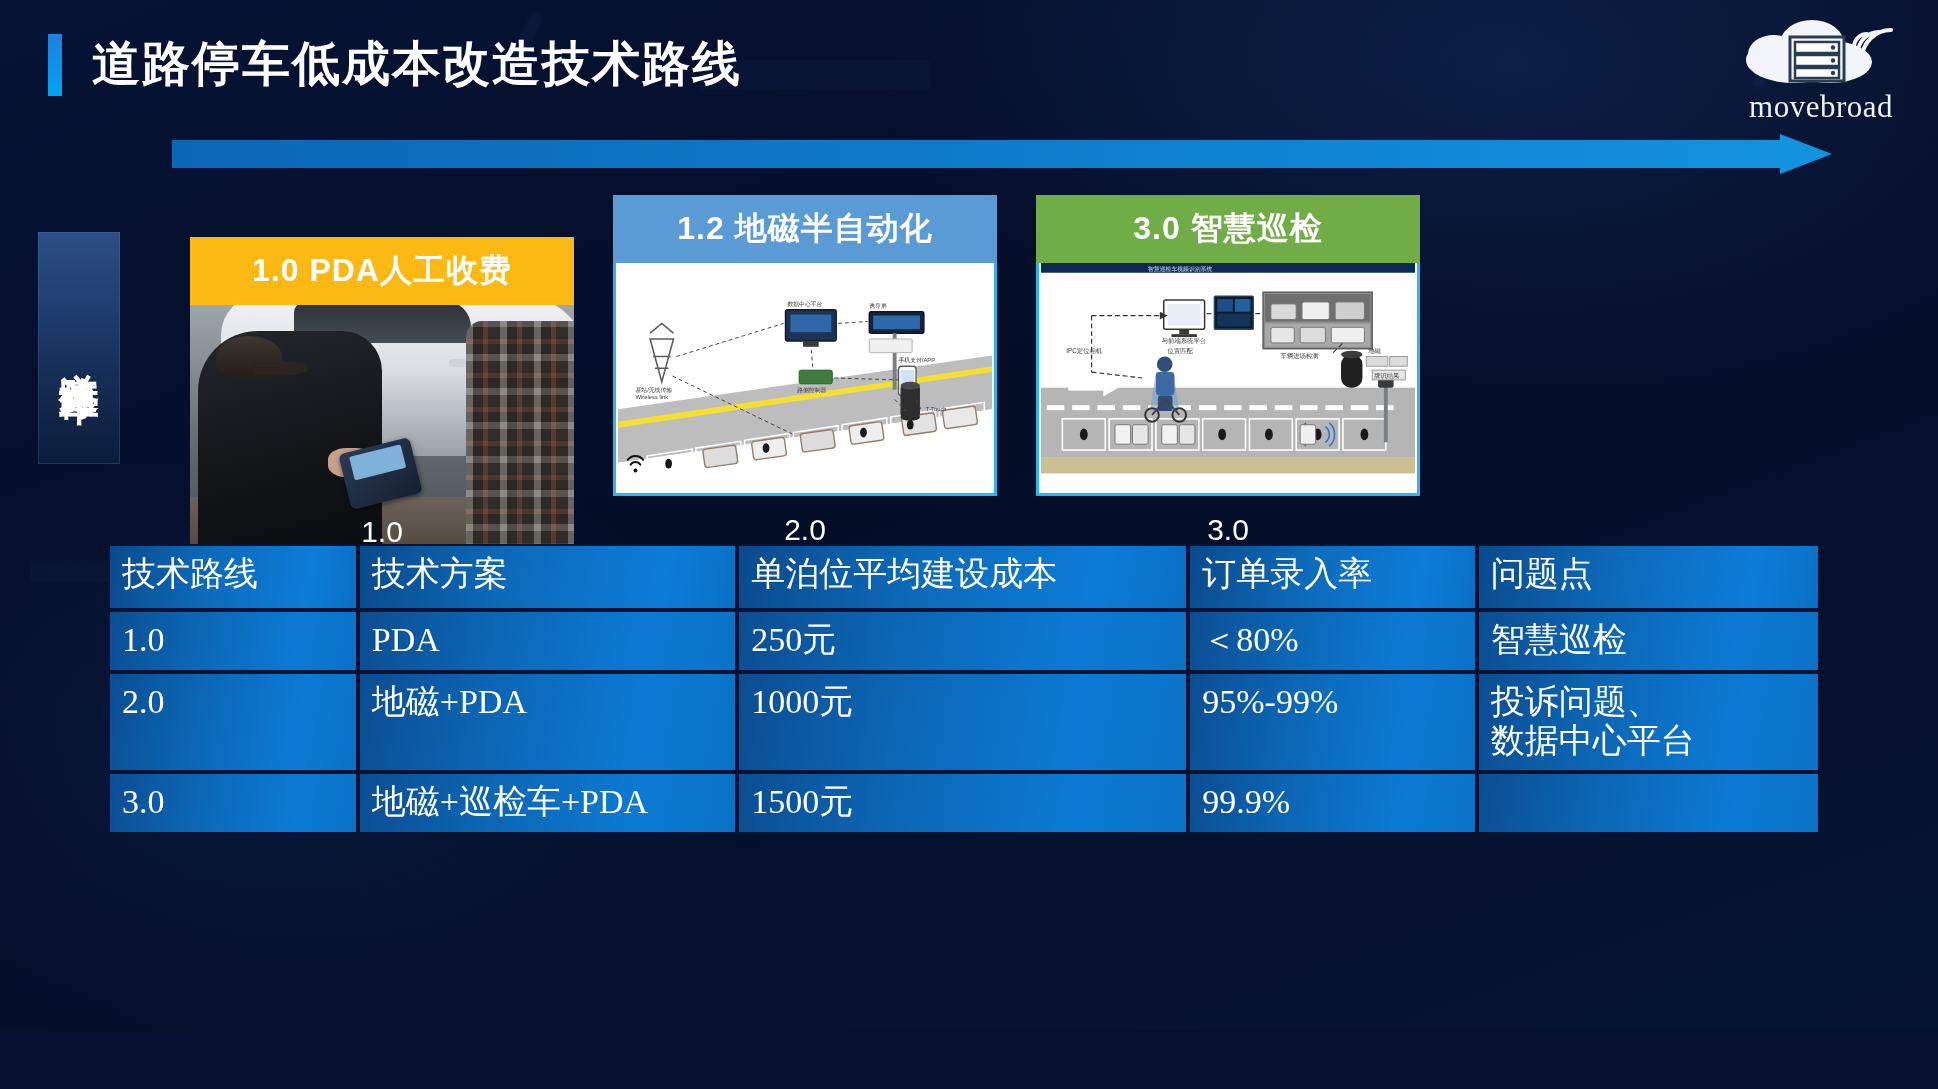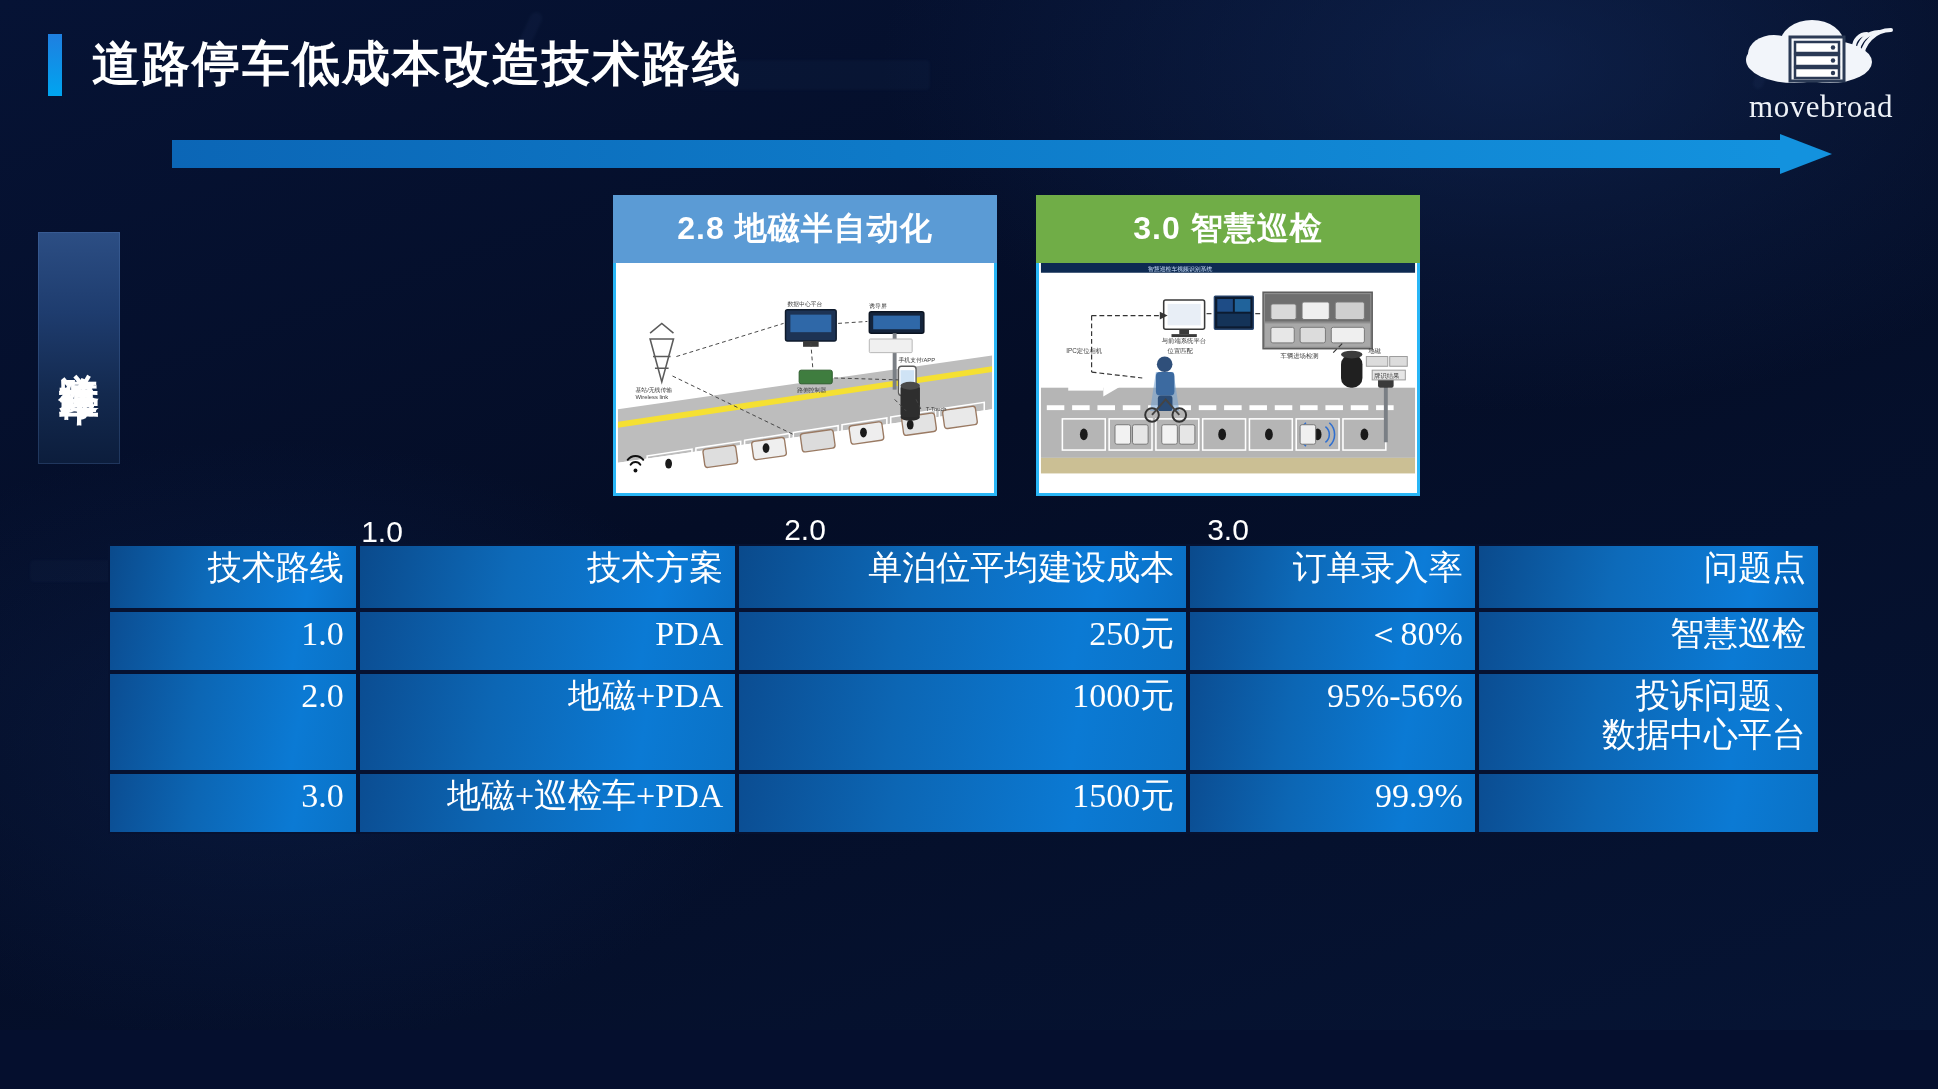--- a/index.html
+++ b/index.html
@@ -151,24 +151,24 @@
   
   .table {
     position: absolute; left: 108px; top: 544px;
     width: 1712px;
     border-collapse: separate; border-spacing: 0;
     font-family: "Liberation Serif", serif;
     color: #ffffff;
   }
   .table td, .table th {
     border: 2px solid #061231;
-    padding: 2px 12px;
+    padding: 8px 12px;
     font-weight: normal;
     font-size: 34px;
-    text-align: right;
+    text-align: left;
     vertical-align: top;
     background: linear-gradient(100deg,#0b4d92 0%, #0c66b4 35%, #0b7ad4 75%, #0a72c6 100%);
     line-height: 1.15;
   }
   .table tr.r-head td { background: linear-gradient(100deg,#0a4a8c 0%, #0d6ab9 40%, #0c7cd8 80%, #0a6fc4 100%); height: 66px; }
   .table tr.r1 td { height: 62px; }
   .table tr.r2 td { height: 100px; }
   .table tr.r3 td { height: 62px; }
   .c1 { width: 206px; } .c2 { width: 313px; } .c3 { width: 372px; }
   .c4 { width: 238px; } .c5 { width: 283px; }
@@ -221,24 +221,42 @@
 
   <div class="arrow-wrap">
     <div class="arrow-body"></div>
     <div class="arrow-head"></div>
   </div>
 
   <div class="side-label">
     <span>道路停车</span>
   </div>
 
+  <div class="card" style="left:190px; top:237px; width:384px;">
+    <div class="card-head" style="background:#fdb913;">1.0  PDA人工收费</div>
+    <div class="card-img photo1" style="width:384px; height:260px;">
+      <div class="p1-car">
+        <div class="p1-window"></div>
+        <div class="p1-handle"></div>
+        <div class="p1-mirror"></div>
+      </div>
+      <div class="p1-ground"></div>
+      <div class="p1-person">
+        <div class="p1-hat"></div>
+        <div class="p1-hatbrim"></div>
+      </div>
+      <div class="p1-hand"></div>
+      <div class="p1-pda"></div>
+      <div class="p1-plaid"></div>
+    </div>
+  </div>
   <div class="card-caption" style="left:190px; top:515px; width:384px;">1.0</div>
 
   <div class="card" style="left:613px; top:195px; width:384px;">
-    <div class="card-head" style="background:#5b9bd5;">2.8  地磁半自动化</div>
+    <div class="card-head" style="background:#5b9bd5;">1.2  地磁半自动化</div>
     <div class="card-img diagram" style="width:384px; height:233px; border:3px solid #29b6f6; border-top:none;">
       <svg viewBox="0 0 384 233" width="378" height="227" aria-hidden="true">
         <rect x="0" y="0" width="384" height="233" fill="#ffffff"></rect>
 
         <polygon points="0,150 384,95 384,150 0,205" fill="#bdbdbd"></polygon>
         <polygon points="0,205 384,150 384,233 0,233" fill="#ffffff"></polygon>
 
         <polygon points="0,163 384,106 384,112 0,169" fill="#f5e032"></polygon>
 
         <g stroke="#ffffff" stroke-width="1.6" fill="none">
@@ -466,21 +484,21 @@
         <td>1.0</td>
         <td>PDA</td>
         <td>250元</td>
         <td>＜80%</td>
         <td>智慧巡检</td>
       </tr>
       <tr class="r2">
         <td>2.0</td>
         <td>地磁+PDA</td>
         <td>1000元</td>
-        <td>95%-56%</td>
+        <td>95%-99%</td>
         <td style="white-space:pre-line;">投诉问题、
 数据中心平台</td>
       </tr>
       <tr class="r3">
         <td>3.0</td>
         <td>地磁+巡检车+PDA</td>
         <td>1500元</td>
         <td>99.9%</td>
         <td></td>
       </tr>

